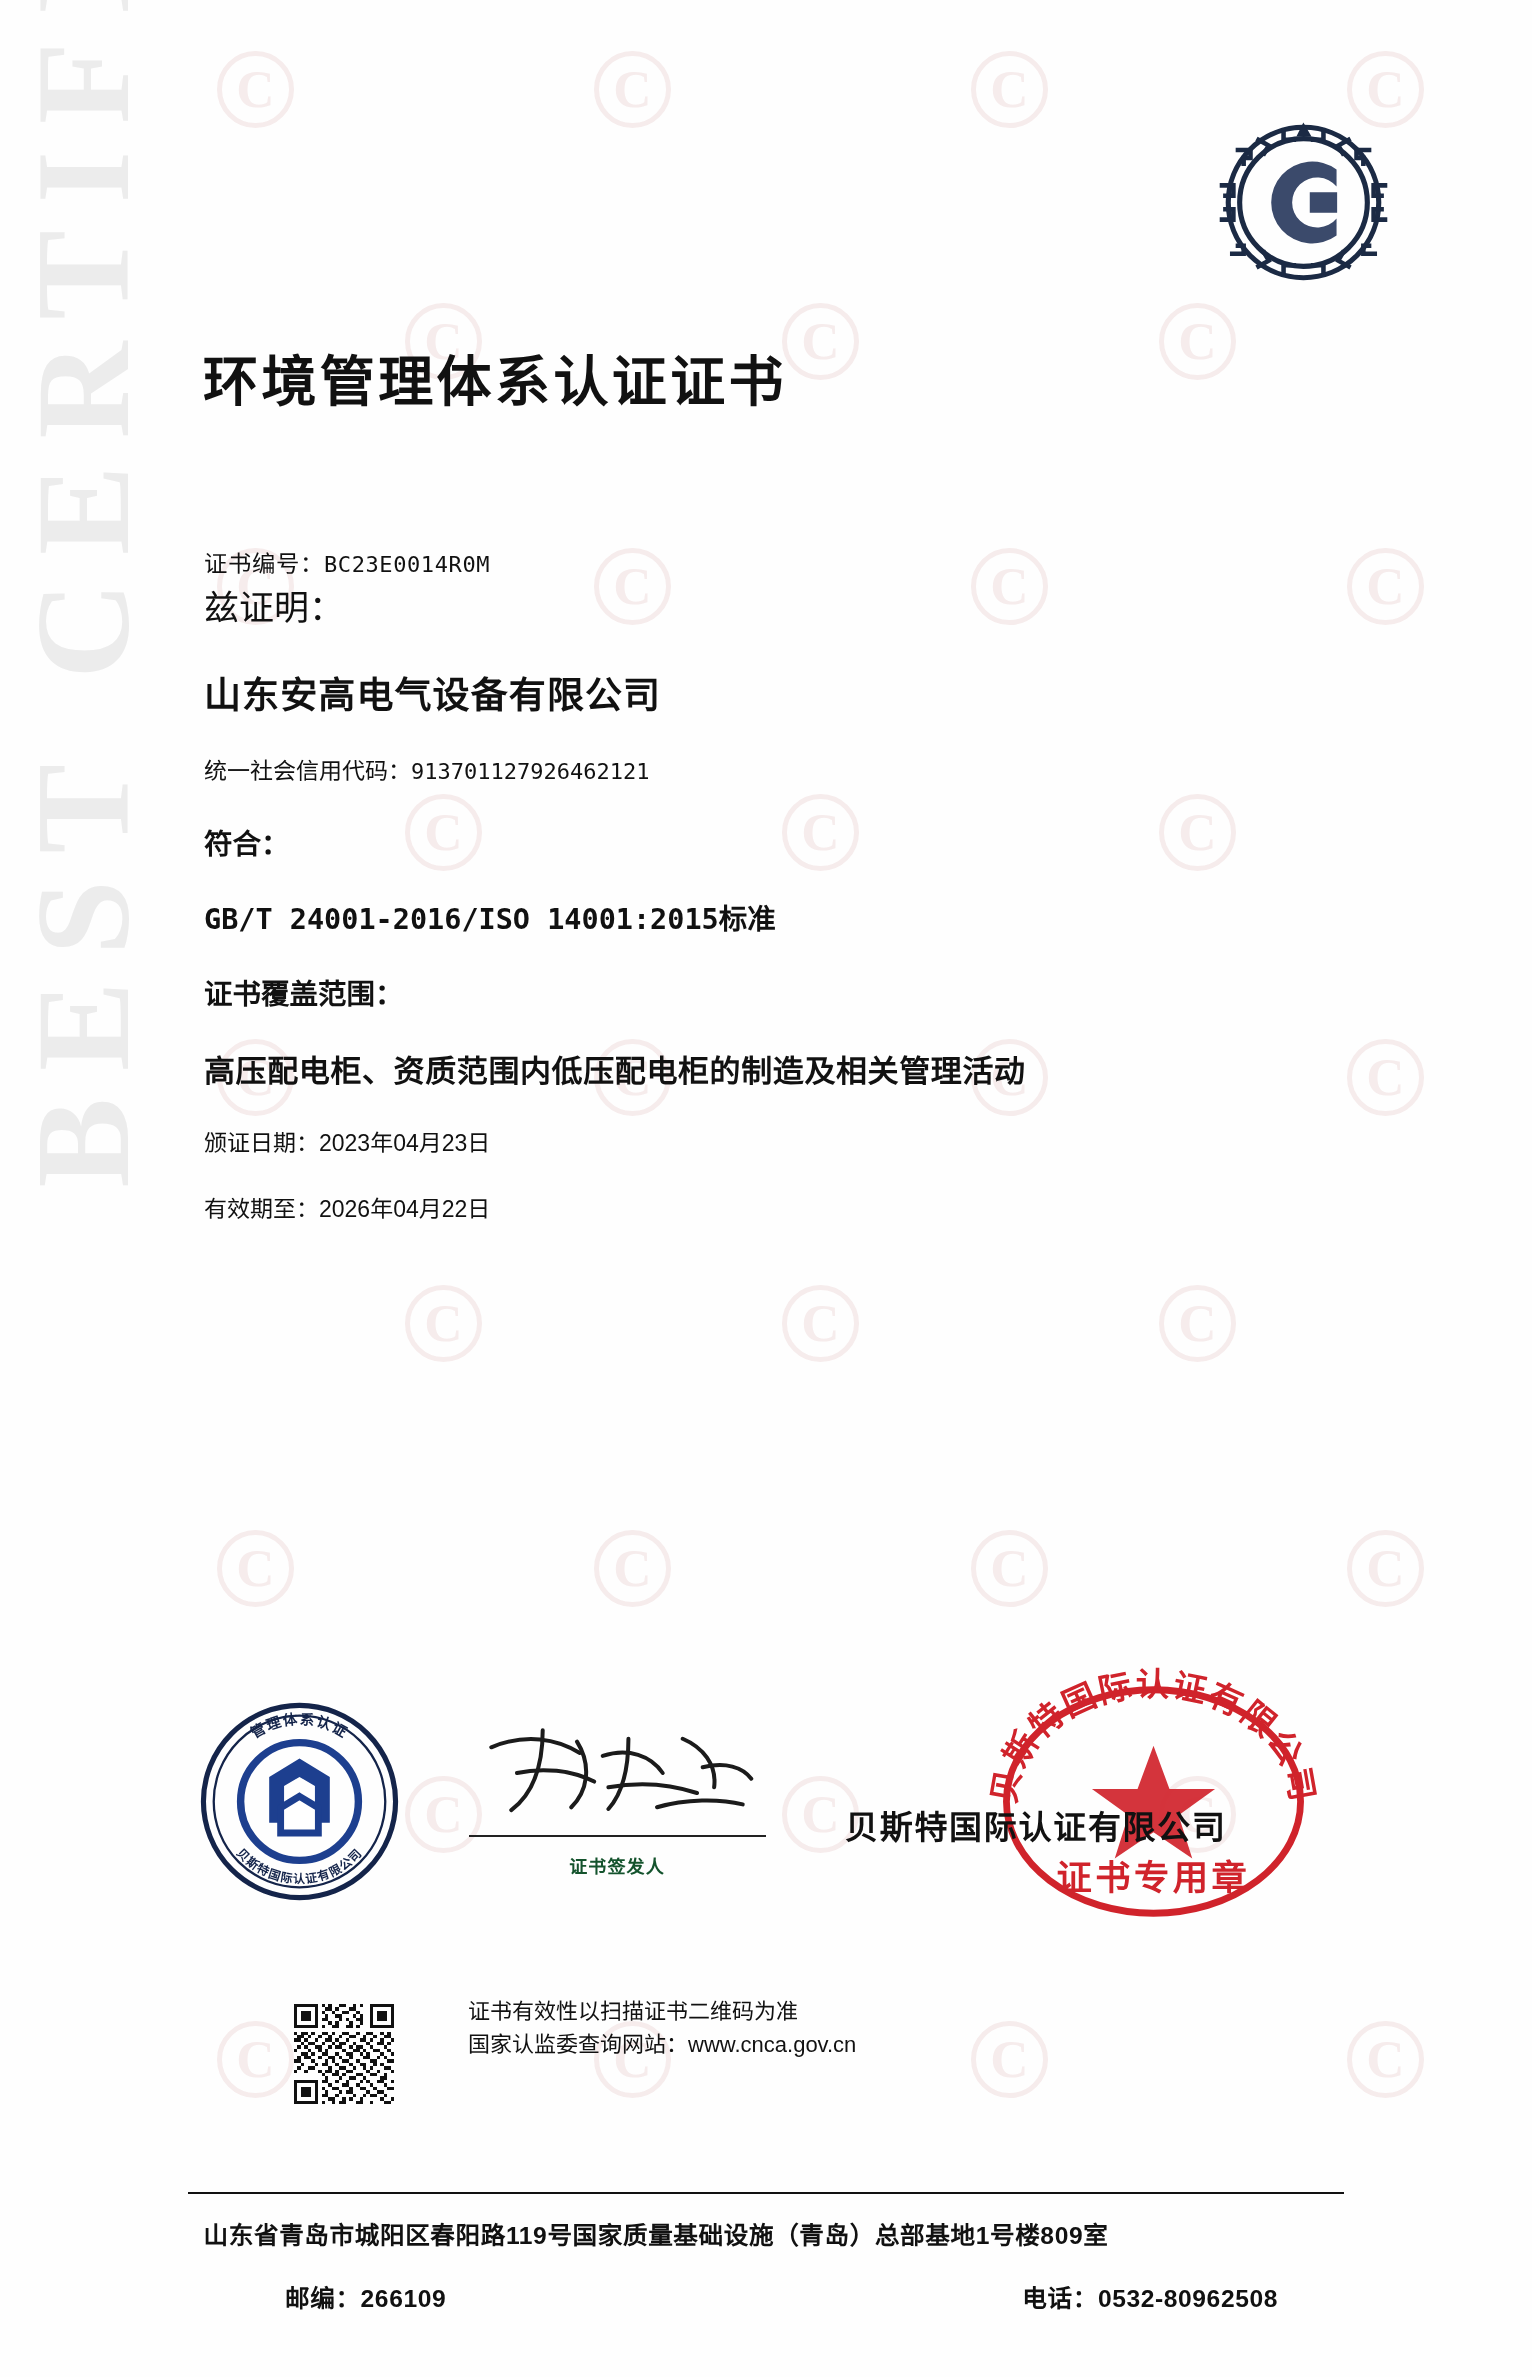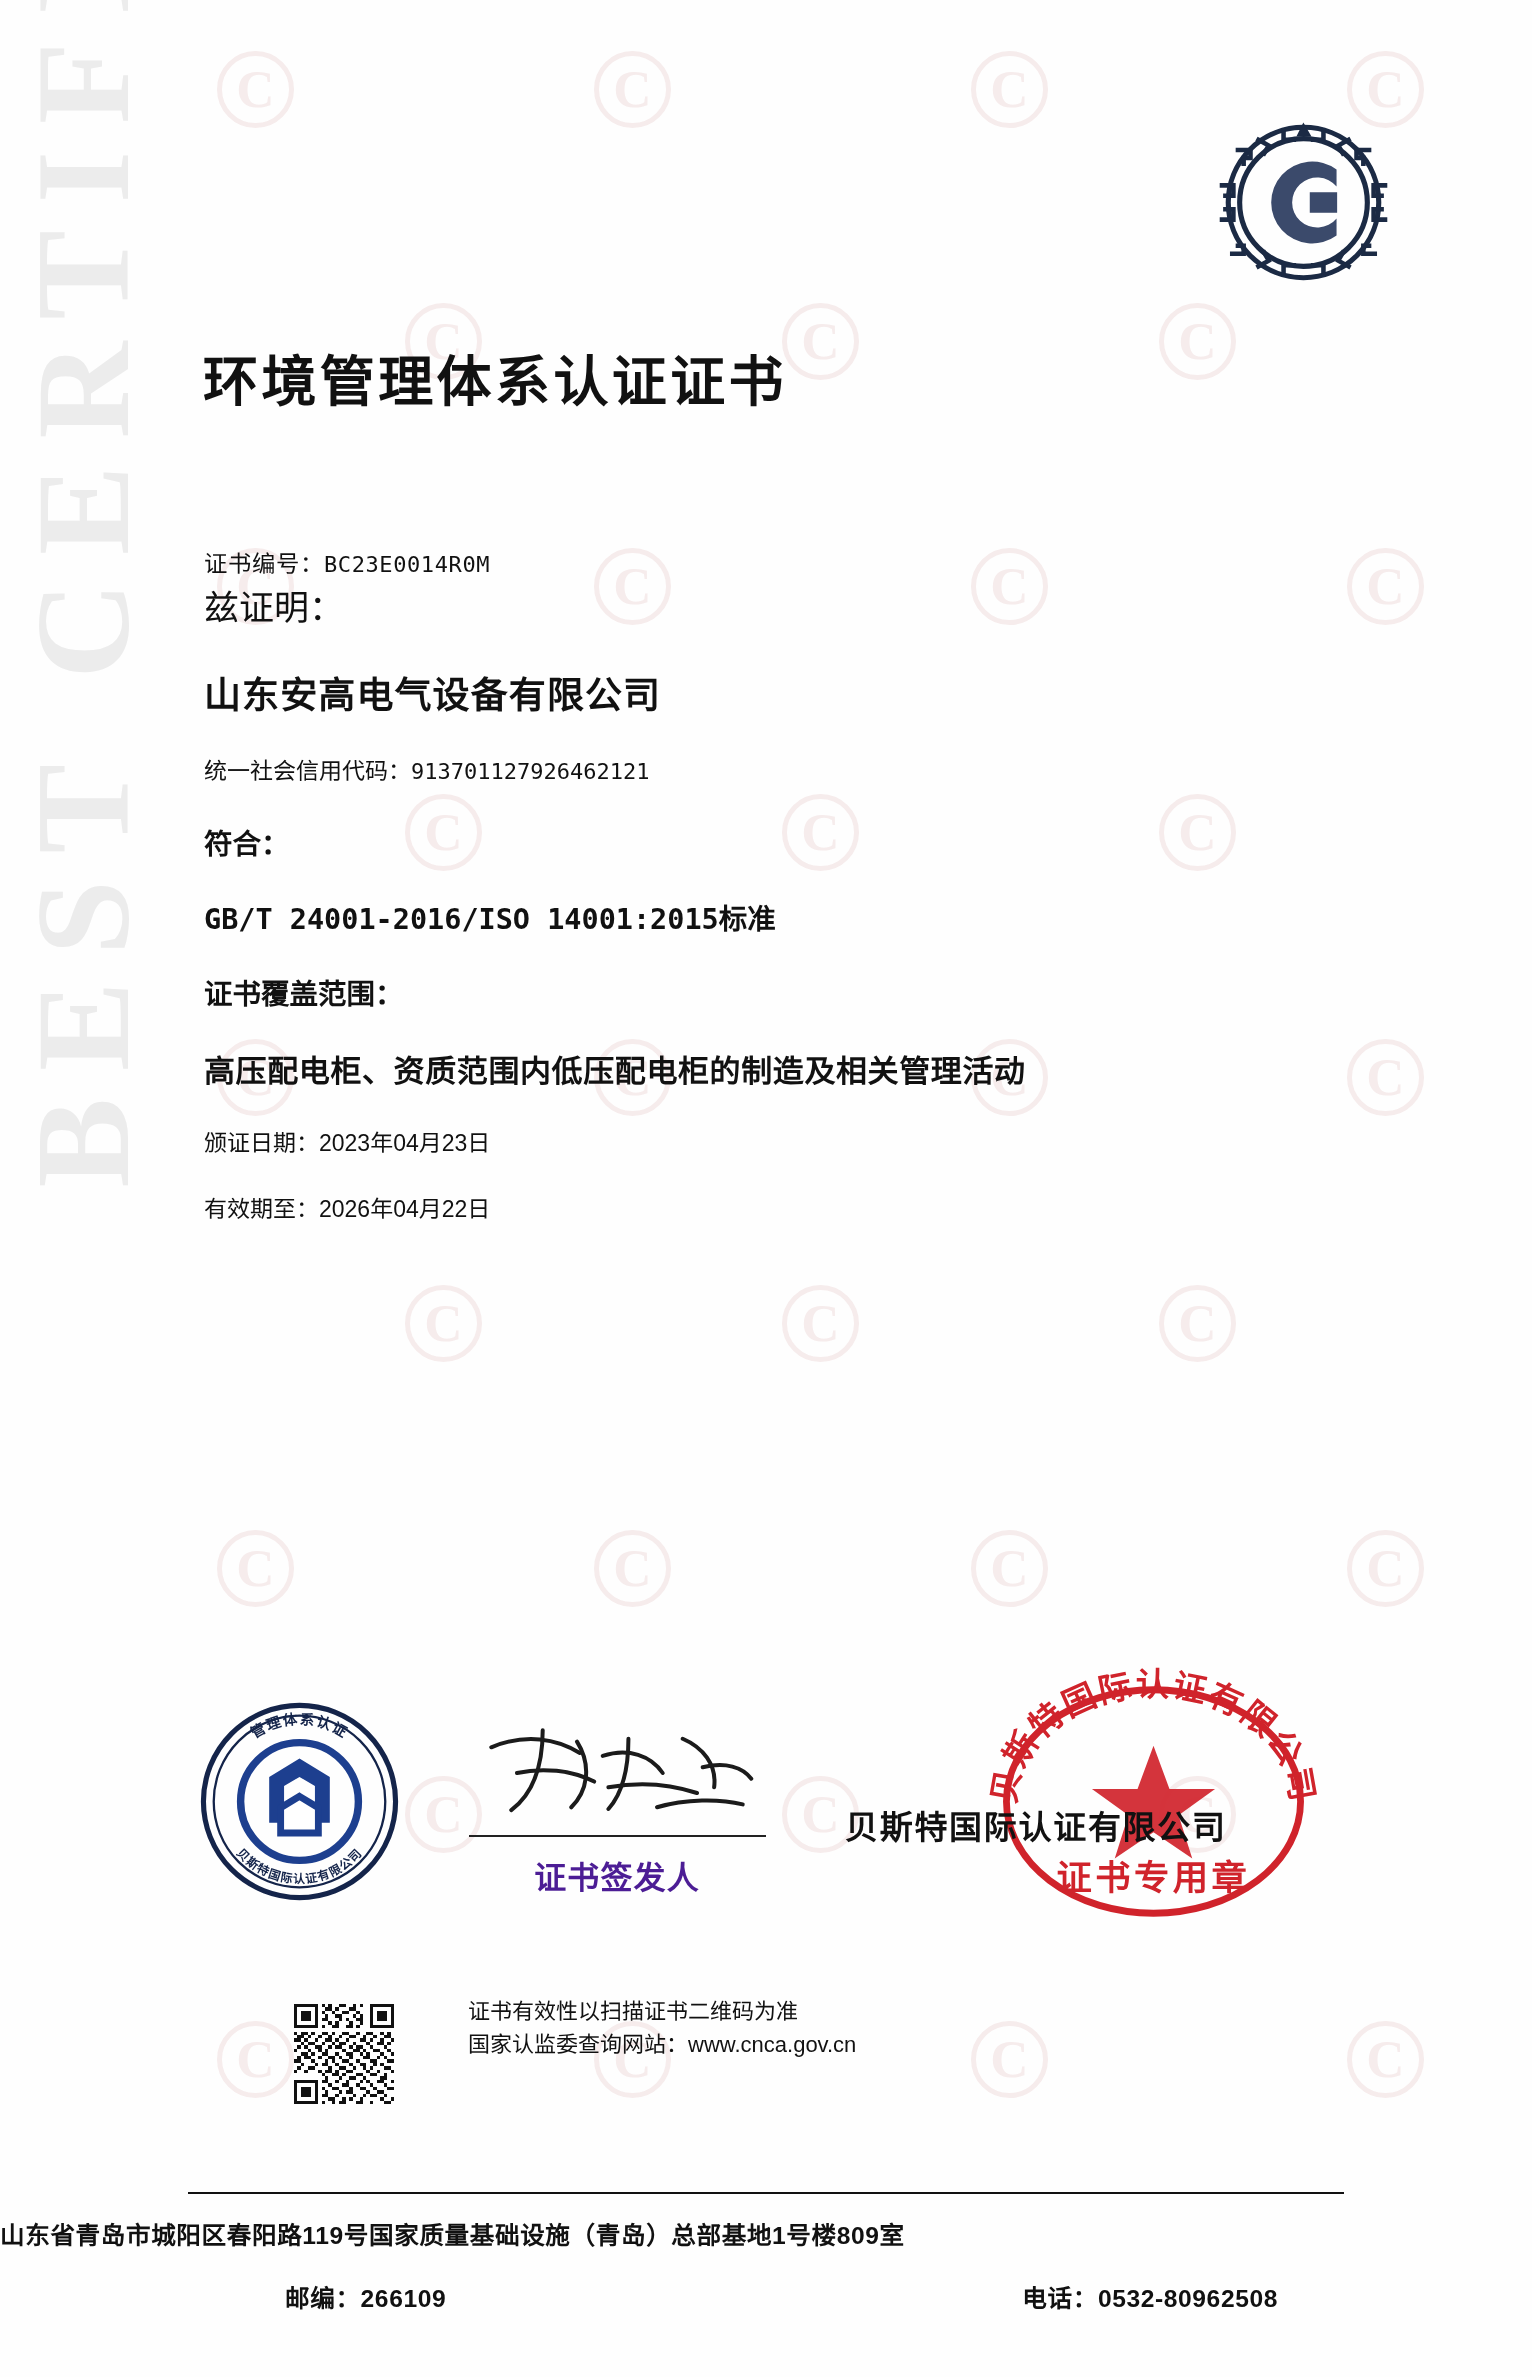--- a/index.html
+++ b/index.html
@@ -179,24 +179,24 @@
   .sign-img {
     height: 120px;
     width: 100%;
   }
   .sign-line {
     border-bottom: 2.3px solid #222;
     width: 297px;
     margin: 0 auto 15px auto;
   }
   .sign-label {
-    font-size: 32px;
+    font-size: 18px;
     font-weight: bold;
     letter-spacing: 1.1px;
-    color: #4c1d95;
+    color: #14532d;
   }
   .red-seal {
     position: absolute;
     left: 965px;
     top: 1659px;
     width: 377px;
     height: 285px;
   }
   .seal-company-text {
     position: absolute;
@@ -233,20 +233,21 @@
     left: 188px;
     top: 2192px;
     width: 1156px;
     border-top: 2.3px solid #111;
   }
   .footer-addr {
     position: absolute;
     left: 0;
     top: 2215px;
     width: 1312px;
+    text-align: center;
     font-size: 24.6px;
     font-weight: bold;
     letter-spacing: 0.6px;
     white-space: nowrap;
   }
   .footer-zip {
     position: absolute;
     left: 285px;
     top: 2278px;
     font-size: 24.6px;

